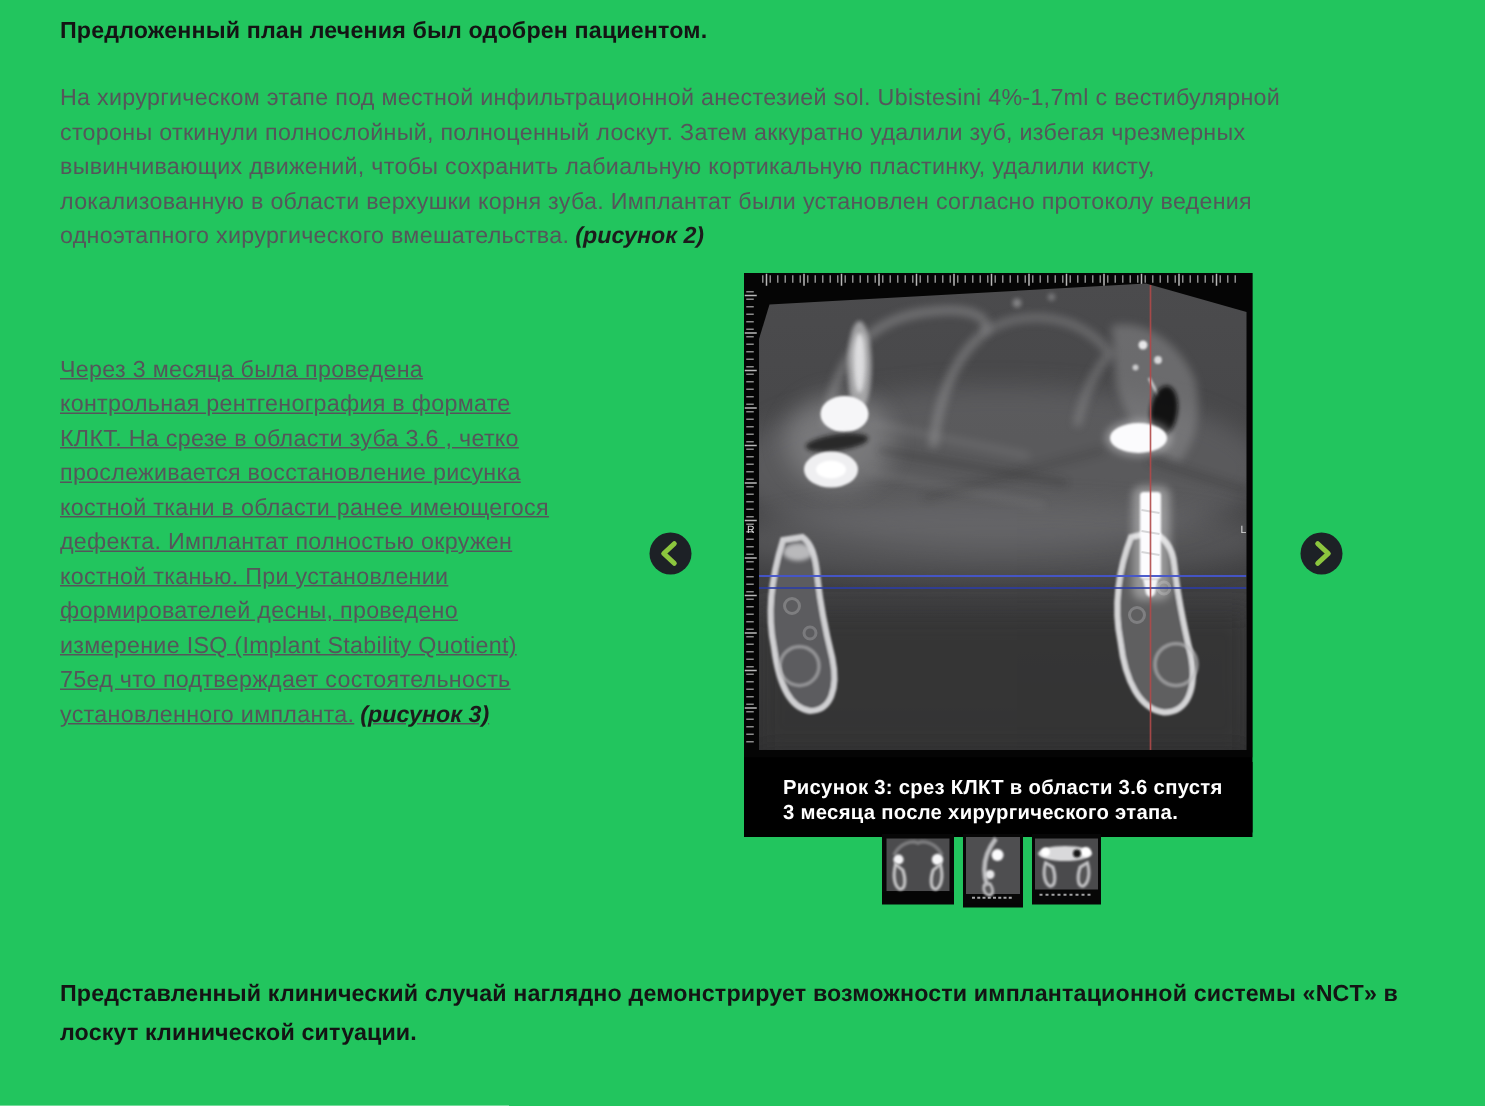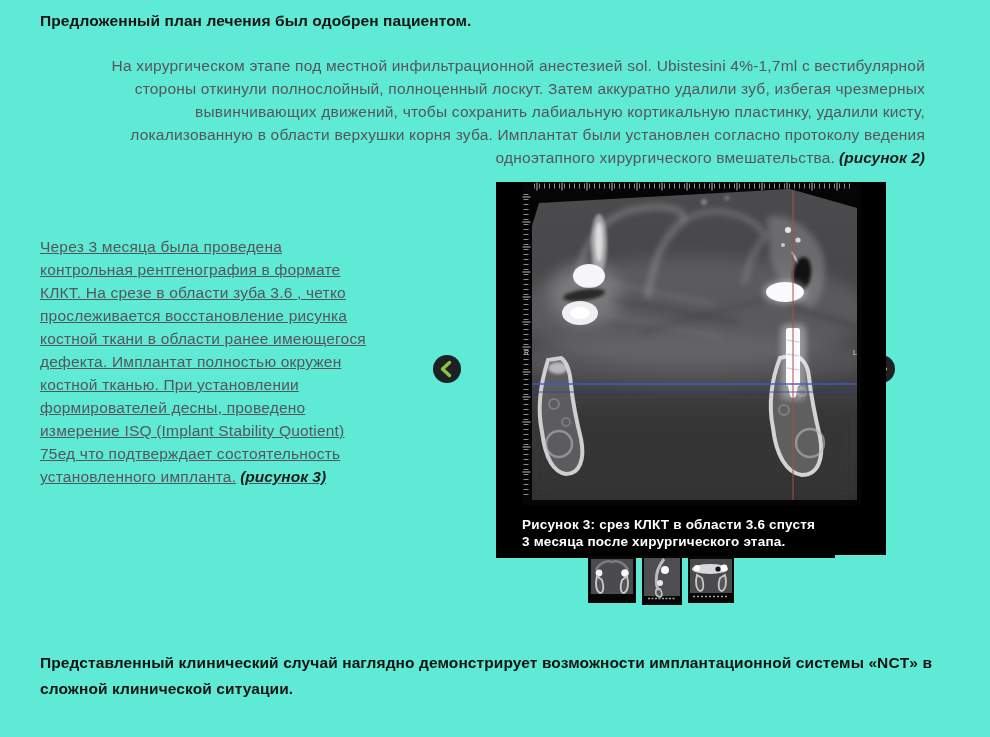--- a/index.html
+++ b/index.html
@@ -1,46 +1,46 @@
 <!DOCTYPE html>
 <html lang="ru"><head>
 <meta charset="utf-8">
 <style>
   html,body{margin:0;padding:0;}
   .page{
     position:relative;
     width:990px;height:737px;
-    background:#5eead4;
+    background:#22c55e;
     font-family:"Liberation Sans","DejaVu Sans",sans-serif;
     overflow:hidden;
   }
   .heading{
     position:absolute;
     font-size:15.5px;font-weight:bold;color:#141414;
     letter-spacing:.1px;line-height:26px;
     white-space:pre-line;
   }
   .heading-top{left:40px;top:8px;width:910px;}
   .heading-bottom{left:40px;top:650px;width:915px;}
   .body-text{
     position:absolute;
     font-size:15.5px;color:#55565a;letter-spacing:.2px;
     line-height:23px;white-space:pre-line;
   }
-  .para-surgical{left:40px;top:54px;width:885px;text-align:right;}
+  .para-surgical{left:40px;top:54px;width:885px;}
   .left-col{left:40px;top:196px;width:400px;}
   .left-col .para2{margin-top:16px;text-decoration:underline;}
   .fig-ref{
     font-weight:bold;font-style:italic;color:#1c1c1c;
     white-space:nowrap;margin-left:4px;letter-spacing:0;
   }
   
   .carousel-slide{
     position:absolute;left:496px;top:182px;
-    width:390px;height:373px;background:#000;
+    width:339px;height:373px;background:#000;
     padding:0;border:0;cursor:pointer;display:block;
   }
   .scan-caption{
     box-sizing:border-box;
     width:339px;height:50px;background:#000;
     color:#ffffff;font-weight:bold;font-size:13.5px;
     line-height:17px;letter-spacing:.2px;
     padding:8px 8px 0 26px;text-align:left;
     white-space:pre-line;
     font-family:"Liberation Sans","DejaVu Sans",sans-serif;
@@ -232,15 +232,15 @@
         <circle cx="36" cy="12" r="3.4" fill="#ffffff" filter="url(#b05)"></circle>
         <circle cx="30" cy="13" r="2.6" fill="#121212" filter="url(#b05)"></circle>
         <path d="M9,19 C7,26 8,33 12,35 C16,35 16,28 14,22 Z" fill="#555557" stroke="#c8c8ca" stroke-width="1.8" filter="url(#b05)"></path>
         <path d="M37,19 C39,26 38,33 34,35 C30,35 30,28 32,22 Z" fill="#555557" stroke="#c8c8ca" stroke-width="1.8" filter="url(#b05)"></path>
         <line x1="5" y1="40.5" x2="41" y2="40.5" stroke="#c9c9cb" stroke-width="1.4" stroke-dasharray="2 2" opacity="0.8"></line>
       </svg>
     </button>
   </div>
 
   <div class="heading heading-bottom">Представленный клинический случай наглядно демонстрирует возможности имплантационной системы «NCT» в
-сложной клинической ситуации.</div>
+лоскут клинической ситуации.</div>
 
 </div>
 
 </body></html>

